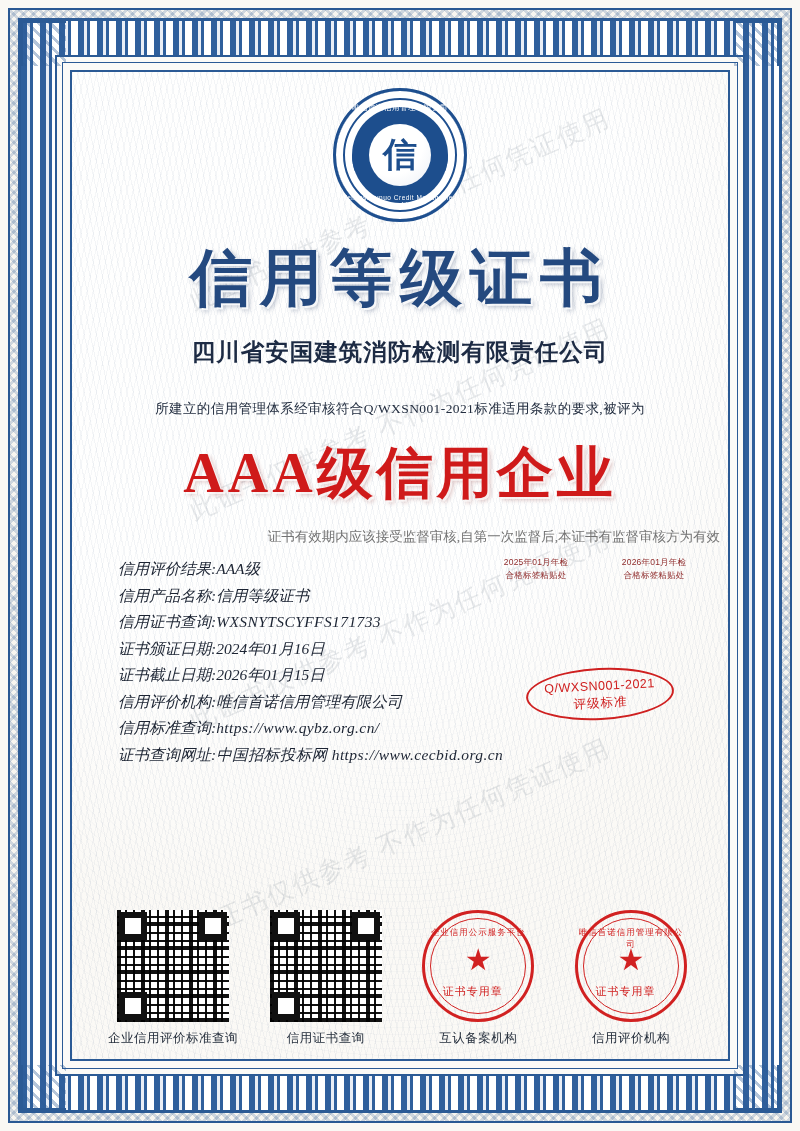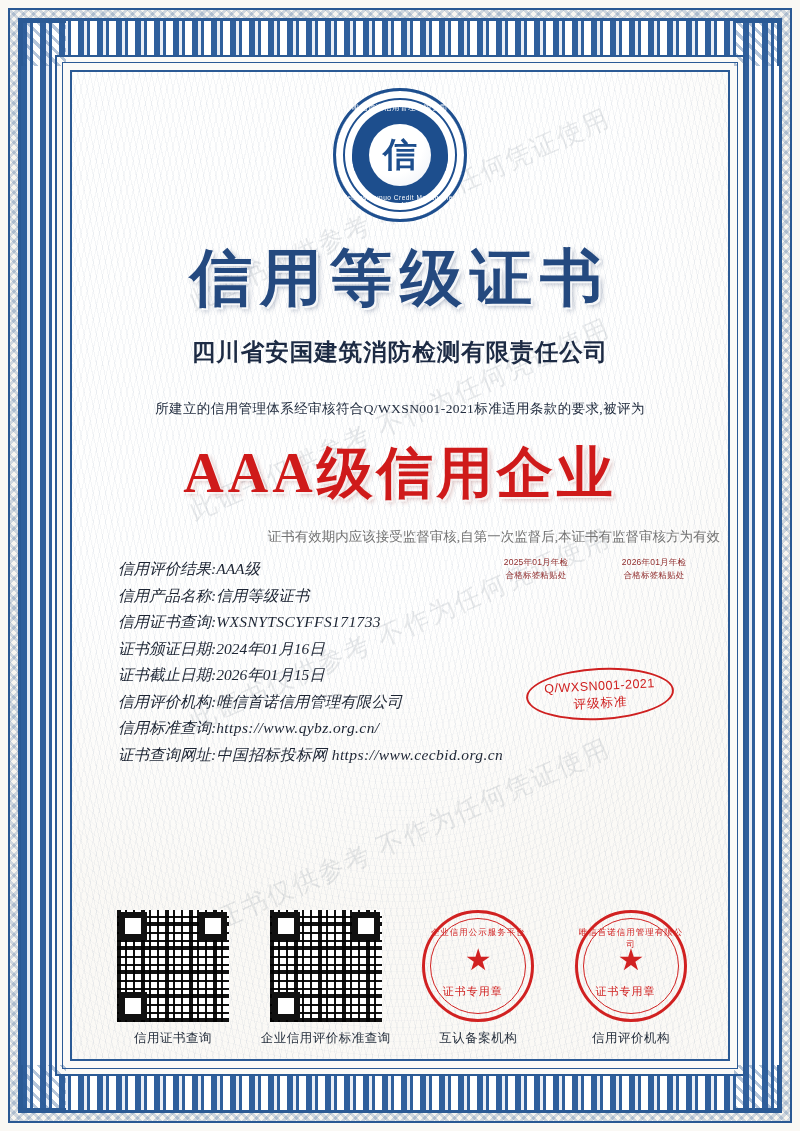--- a/index.html
+++ b/index.html
@@ -431,30 +431,30 @@
     <div class="bottom">
       <div class="hairline"></div>
       <div class="bottom-items">
 
         <div class="bi">
           <div class="qr">
             <span class="eye a"></span>
             <span class="eye b"></span>
             <span class="eye c"></span>
           </div>
-          <div class="caption">信用证书查询</div>
+          <div class="caption">企业信用评价标准查询</div>
         </div>
 
         <div class="bi">
           <div class="qr">
             <span class="eye a"></span>
             <span class="eye b"></span>
             <span class="eye c"></span>
           </div>
-          <div class="caption">企业信用评价标准查询</div>
+          <div class="caption">信用证书查询</div>
         </div>
 
         <div class="bi">
           <div class="round-stamp">
             <div class="ring"></div>
             <div class="arc">企业信用公示服务平台</div>
             <div class="star">★</div>
             <div class="inner-text">证书专用章</div>
           </div>
           <div class="caption">互认备案机构</div>

